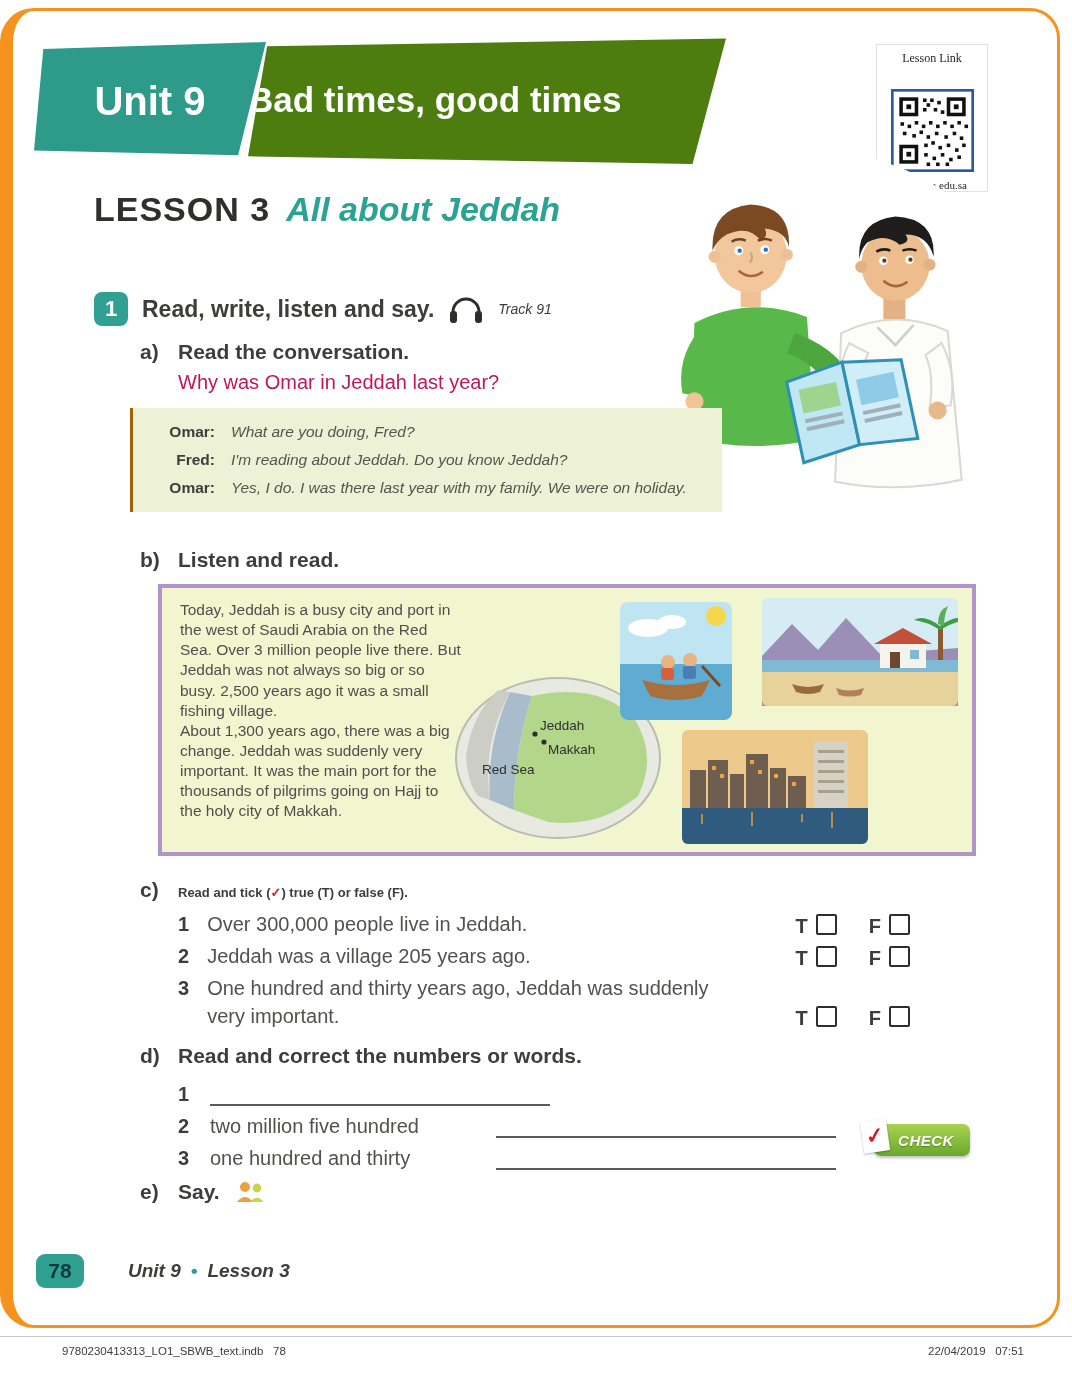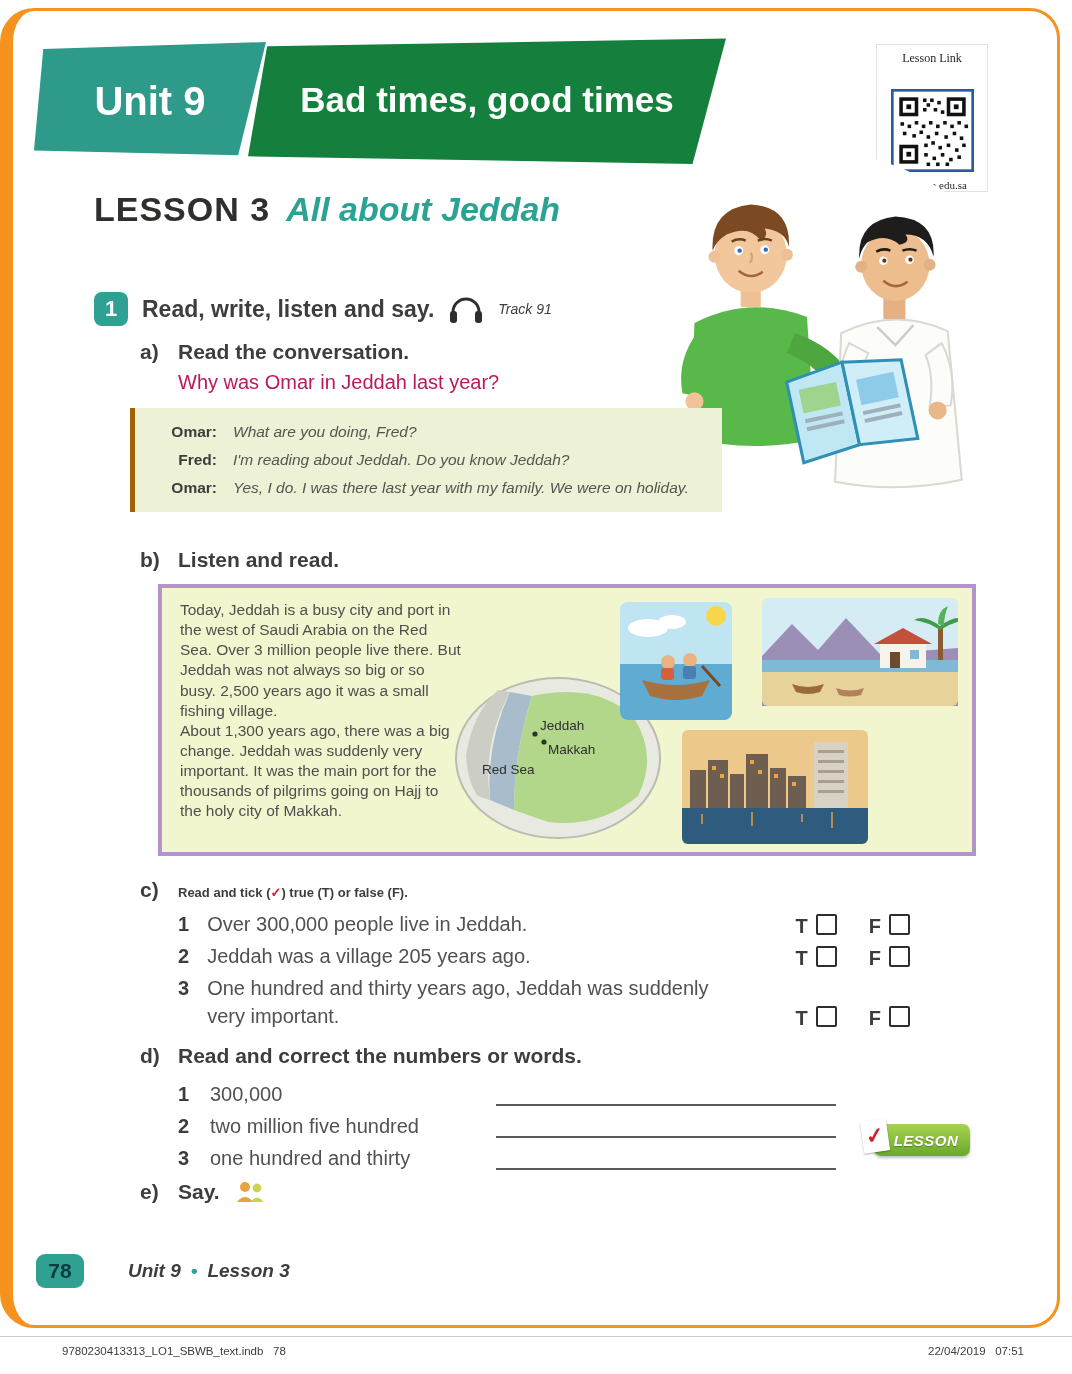--- a/index.html
+++ b/index.html
@@ -16,23 +16,23 @@
   }
   
   .banner { position:absolute; left:34px; top:34px; width:692px; height:132px; }
   .banner-dark {
     position:absolute; left:0; top:8px; width:232px; height:118px; background:#2d9a8a;
     clip-path:polygon(4% 6%, 100% 0, 88% 96%, 0 92%);
     display:flex; align-items:center; justify-content:center;
   }
   .banner-dark span { color:#fff; font-size:40px; font-weight:bold; }
   .banner-light {
-    position:absolute; left:214px; top:2px; width:478px; height:128px; background:#15803d;
+    position:absolute; left:214px; top:2px; width:478px; height:128px; background:#4d7c0f;
     clip-path:polygon(4% 8%, 100% 2%, 93% 100%, 0 94%);
-    display:flex; align-items:center; justify-content:center;
+    display:flex; align-items:center; justify-content:flex-start;
   }
   .banner-light span { color:#fff; font-size:35px; font-weight:bold; }
   
   .qr-box {
     position:absolute; left:876px; top:44px; width:112px; height:148px; background:#fff;
     border:1px solid #e2e2e2; display:flex; flex-direction:column; align-items:center; padding-top:6px;
   }
   .qr-title { font-family:"Liberation Serif", serif; font-size:12px; color:#1f1f1f; margin-bottom:23px; }
   .qr-url { font-family:"Liberation Serif", serif; font-size:11px; color:#1f1f1f; margin-top:7px; }
   
@@ -52,21 +52,21 @@
   
   .sec-row { display:flex; gap:14px; align-items:center; }
   .sec-label { font-size:21px; font-weight:bold; color:#3d3d3c; min-width:24px; }
   .sec-title { font-size:21px; font-weight:bold; color:#3d3d3c; }
   .sec-question { font-size:20px; color:#be185d; margin-left:38px; margin-top:7px;text-align:center; }
   .section-a { position:absolute; left:140px; top:340px; }
   .section-b { position:absolute; left:140px; top:548px; }
   
   .conv-box {
     position:absolute; left:130px; top:408px; width:592px; background:#edf2d6;
-    border-left:5px solid #a16207; padding:15px 20px 15px 22px;
+    border-left:3px solid #a16207; padding:15px 20px 15px 22px;
   }
   .conv-row { display:flex; margin-bottom:10px; }
   .conv-row:last-child { margin-bottom:0; }
   .conv-speaker { width:60px; text-align:right; font-weight:bold; font-size:15.5px; color:#3d3d3c; flex-shrink:0; }
   .conv-line { margin-left:16px; font-style:italic; font-size:15.5px; color:#55554f; }
   
   .reading-box { position:absolute; left:158px; top:584px; width:818px; height:272px; background:#f2f6ce; border:4px solid #b394c8; }
   .reading-text { position:absolute; left:18px; top:12px; width:282px; font-size:15.5px; line-height:1.3; color:#4f4f4e; }
   .reading-text p { margin:0; }
   .map-svg { position:absolute; left:290px; top:86px; width:212px; height:168px; }
@@ -431,39 +431,38 @@
   </div>
 
   <div class="section-d">
     <div class="d-title">
       <span class="sec-label">d)</span>
       <span class="sec-title">Read and correct the numbers or words.</span>
     </div>
     <div class="d-items">
       <div class="d-item">
         <span class="d-num">1</span>
-        <span class="d-text">300,000</span>
         <div class="d-line"></div>
       </div>
       <div class="d-item">
         <span class="d-num">2</span>
         <span class="d-text">two million five hundred</span>
         <div class="d-line"></div>
       </div>
       <div class="d-item">
         <span class="d-num">3</span>
         <span class="d-text">one hundred and thirty</span>
         <div class="d-line"></div>
       </div>
     </div>
   </div>
 
   <div class="check-button">
     <span class="check-tick">✓</span>
-    <span class="check-label">LESSON</span>
+    <span class="check-label">CHECK</span>
   </div>
 
   <div class="section-e">
     <div class="sec-row">
       <span class="sec-label">e)</span>
       <span class="sec-title">Say.</span>
       <svg width="34" height="24" viewBox="0 0 34 24">
         <circle cx="11" cy="7" r="5" fill="#e8a33d"></circle>
           <path d="M3 22 q8 -10 16 0 z" fill="#e8a33d"></path>
         <circle cx="23" cy="8" r="4.4" fill="#cdd14e"></circle>

